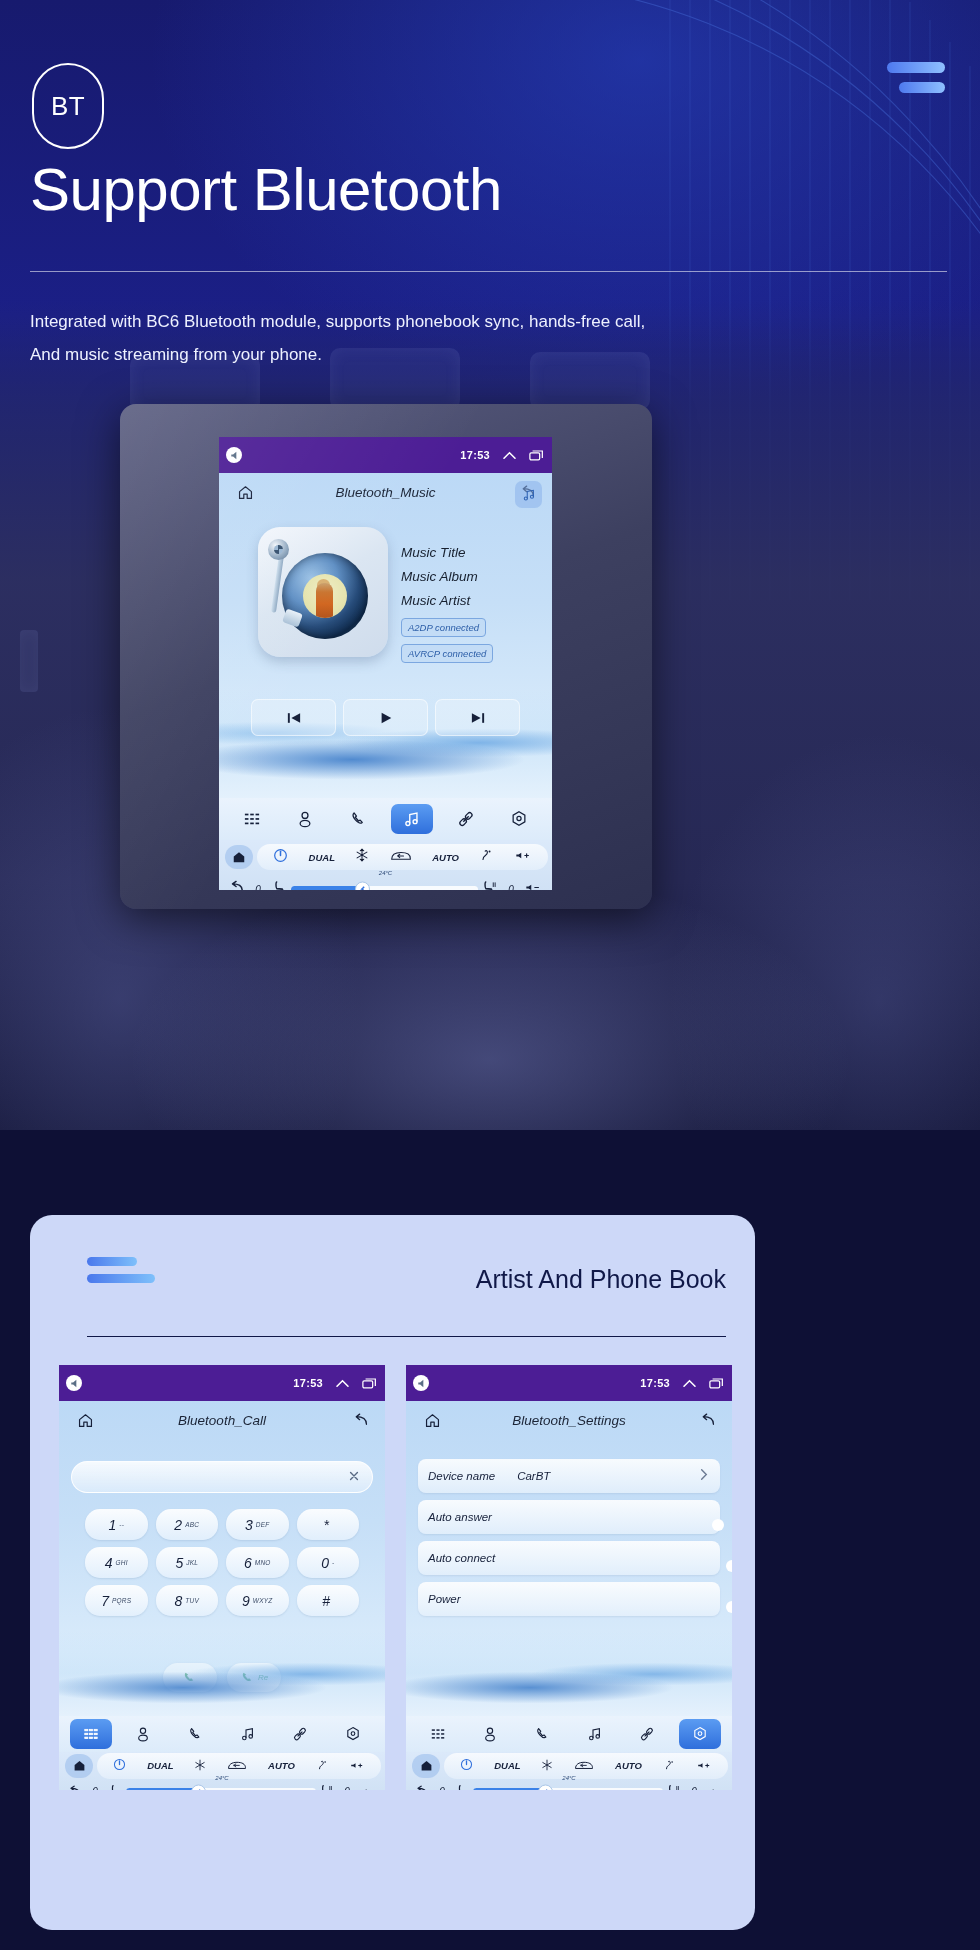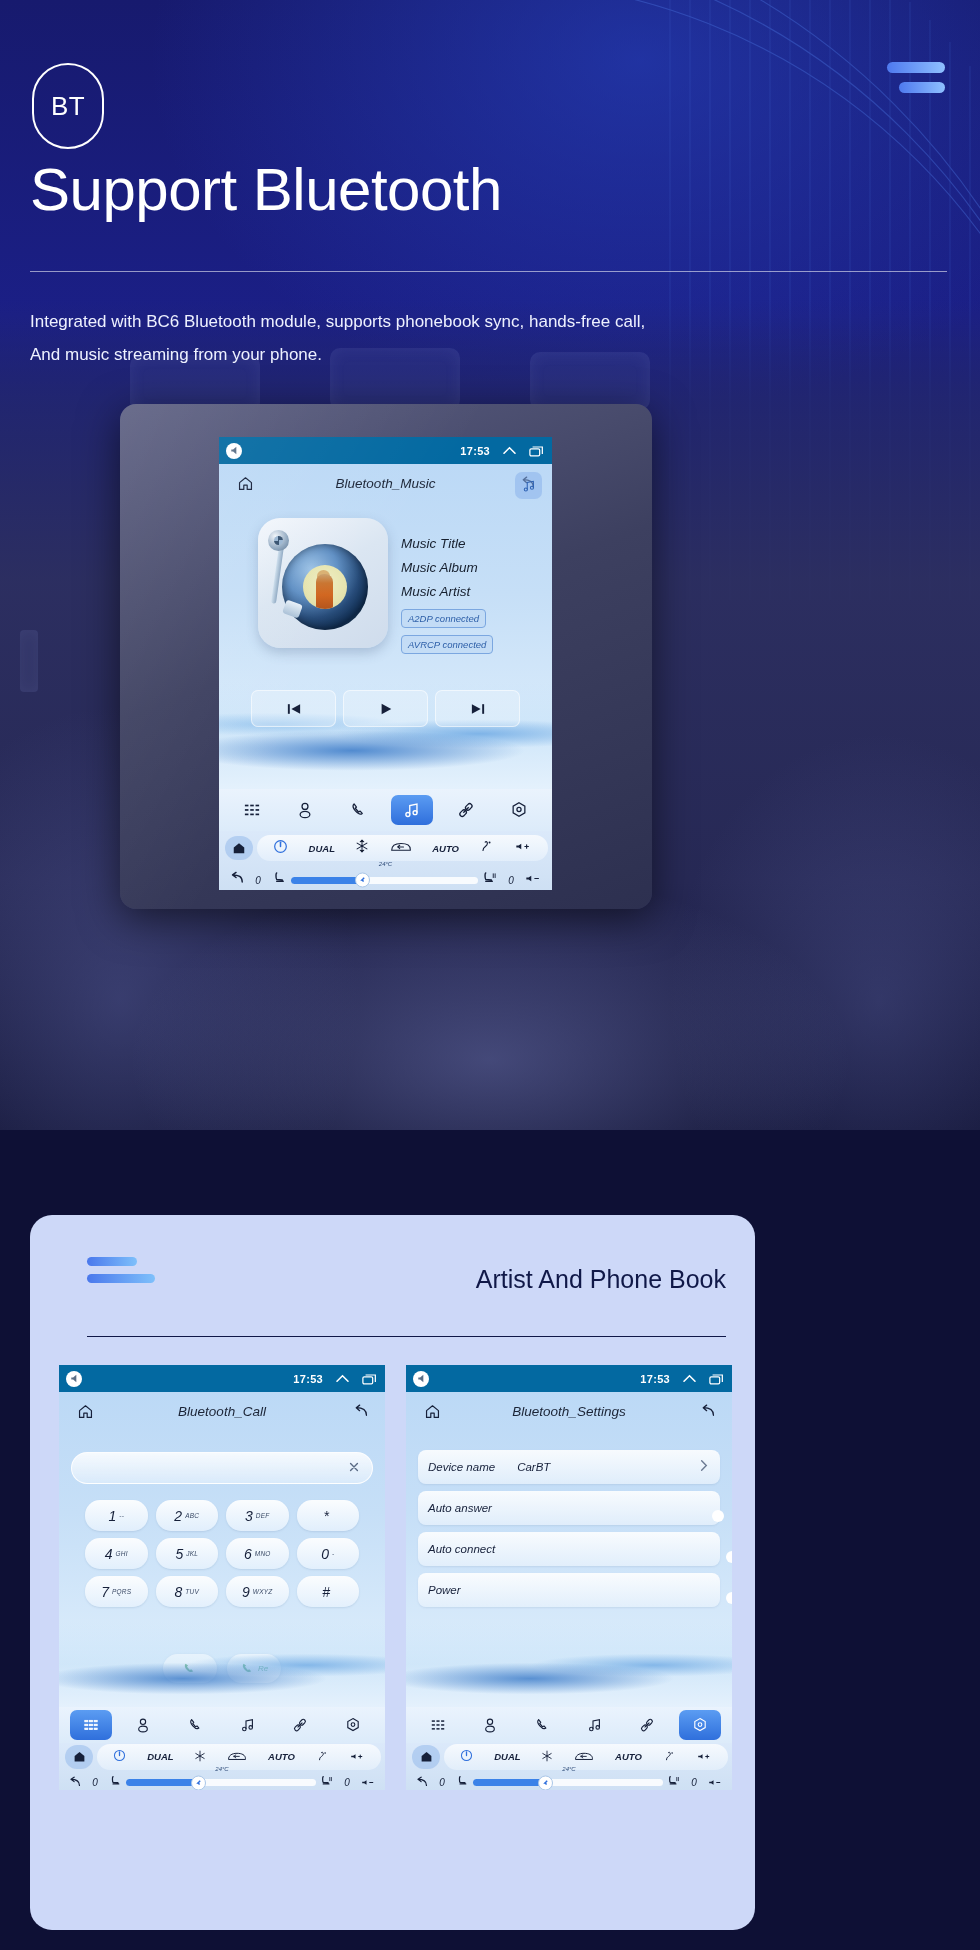--- a/index.html
+++ b/index.html
@@ -68,21 +68,21 @@
   .headunit::after {
     content:""; position:absolute; inset: 0; border-radius:16px;
     background: linear-gradient(120deg, rgba(255,255,255,.10), rgba(255,255,255,0) 45%);
     pointer-events:none;
   }
 
   .screen-big { position: absolute; left: 99px; top: 33px; width: 333px; height: 453px; overflow:hidden; background: #bcd6f2; }
 
   
   .statusbar {
-    height: 27px; background: #0369a1; display:flex; align-items:center;
+    height: 36px; background: #4c1d95; display:flex; align-items:center;
     padding: 0 7px; color:#fff; position: relative;
   }
   .sb-back {
     width: 16px; height: 16px; border-radius: 50%; background:#fff;
     display:flex; align-items:center; justify-content:center;
   }
   .sb-back svg { display:block; }
   .sb-right { margin-left:auto; display:flex; align-items:center; gap: 12px; }
   .sb-time { font-size: 11px; font-weight: bold; letter-spacing:.3px; }
   .sb-ico { display:flex; align-items:center; }

